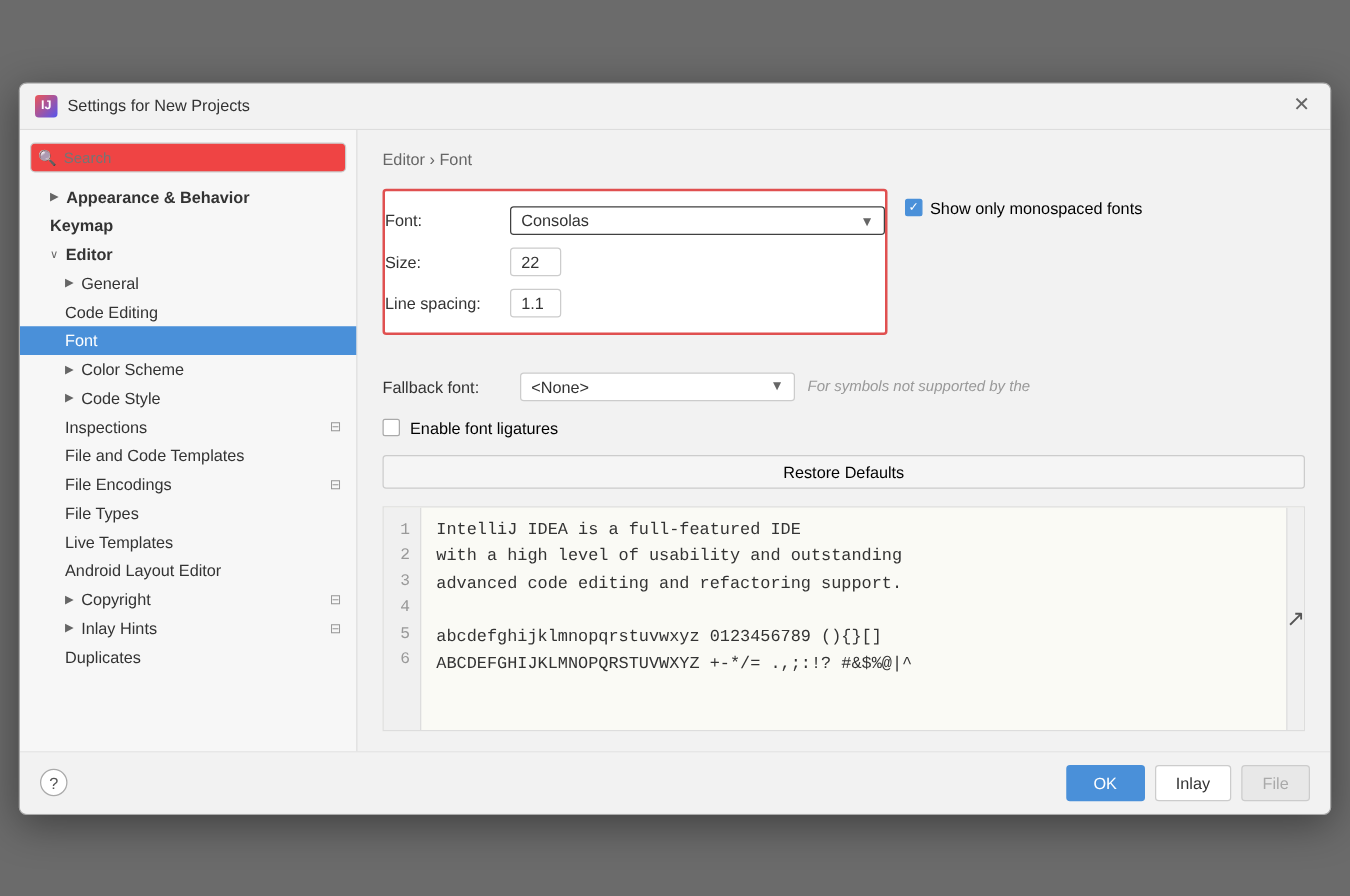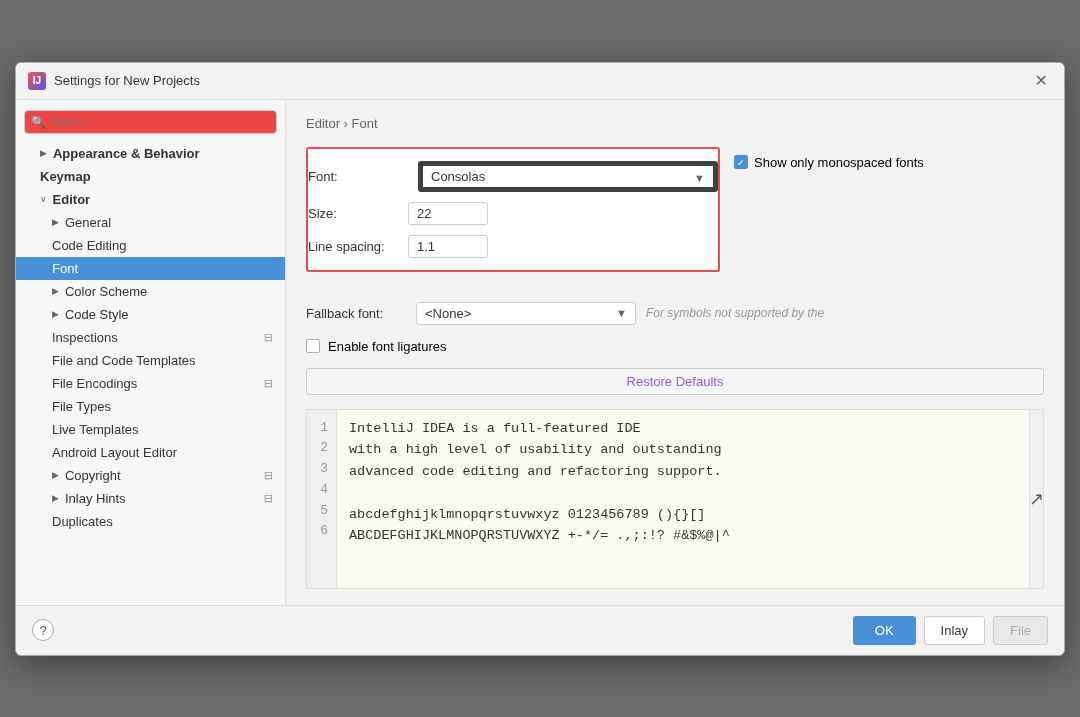--- a/index.html
+++ b/index.html
@@ -152,37 +152,36 @@
       gap: 10px;
     }
     .font-label {
       width: 90px;
       color: #333;
       font-size: 13px;
     }
     .font-dropdown {
       display: flex;
       align-items: flex-end;
-      border: 5px solid #404040;
+      border: 1px solid #404040;
       border-radius: 3px;
       background: white;
       padding: 3px 8px;
       cursor: pointer;
       font-size: 13px;
       color: #333;
       width: 300px;
       justify-content: space-between;
-      margin-left: 10px;
     }
     .font-input {
       border: 1px solid #ccc;
       border-radius: 3px;
       padding: 3px 8px;
       font-size: 13px;
-      width: 80px;
+      width: 41px;
       color: #333;
     }
     .checkbox-blue {
       width: 14px;
       height: 14px;
       background: #4a90d9;
       border: 1px solid #4a90d9;
       border-radius: 2px;
       display: flex;
       align-items: center;
@@ -234,21 +233,21 @@
       gap: 8px;
       margin-bottom: 14px;
     }
     .restore-btn {
       border: 1px solid #ccc;
       background: #f5f5f5;
       border-radius: 3px;
       padding: 5px 14px;
       cursor: pointer;
       font-size: 13px;
-      color: #8b5cf6;
+      color: #000000;
       margin-bottom: 14px;
       display: inline-block;
     }
     
     .code-preview {
       border: 1px solid #ddd;
       background: #fafaf5;
       flex: 1;
       overflow: hidden;
       position: relative;

